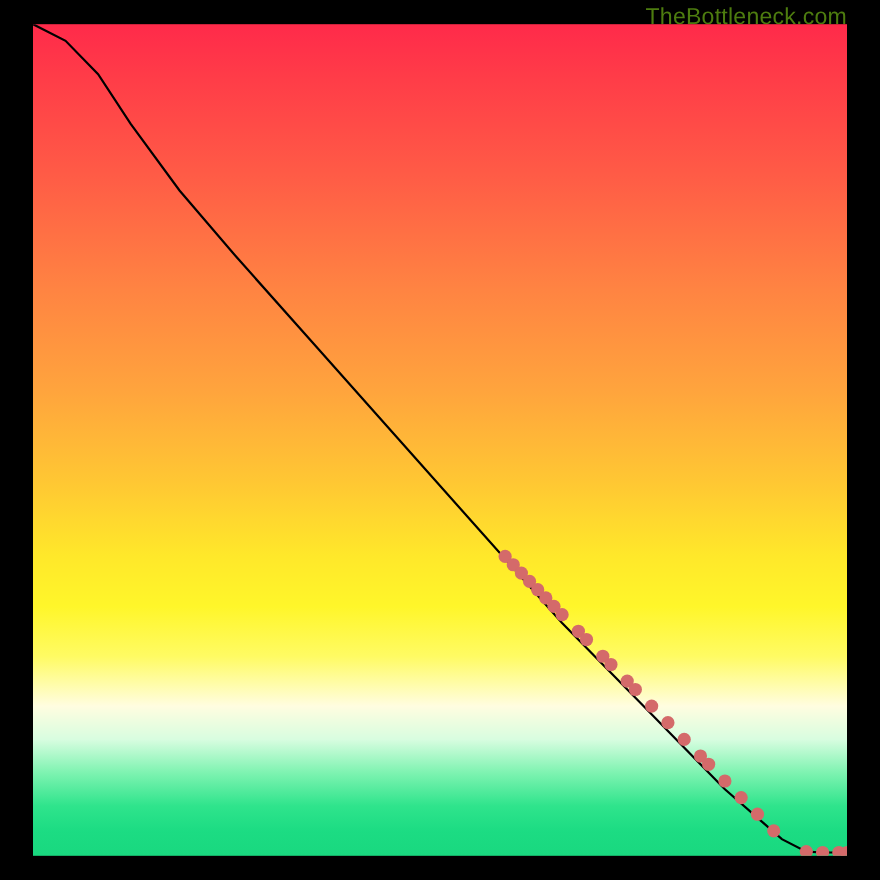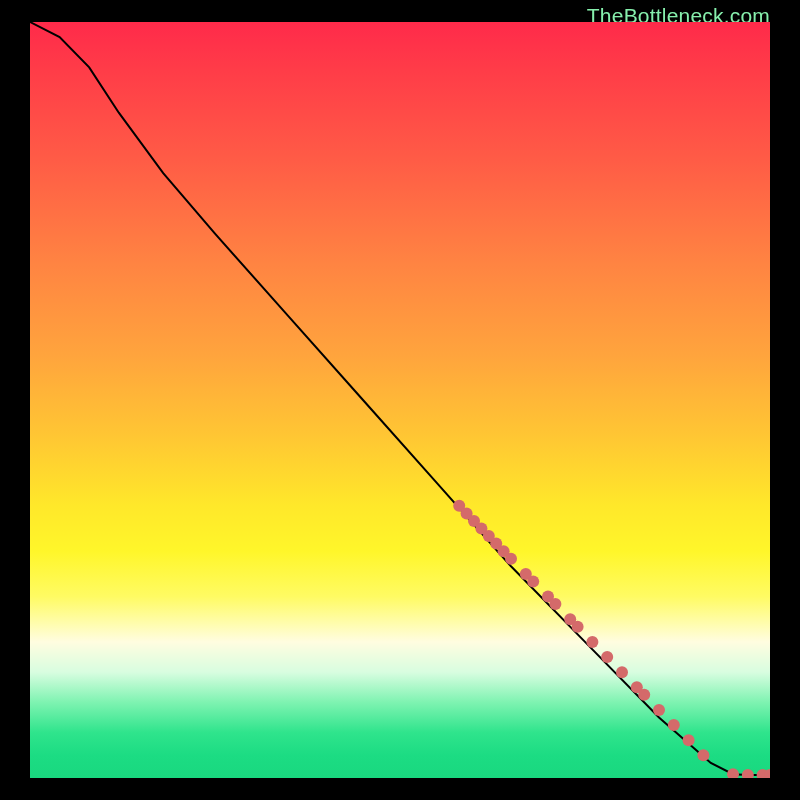--- a/index.html
+++ b/index.html
@@ -40,21 +40,21 @@
       #7ef3b1 90%,
       #2fe48c 94%,
       #1cdc83 97%,
       #19d87f 100%
     );
   }
   .watermark {
     position: absolute;
     top: 4px;
     right: 30px;
-    color: #86efac;
+    color: #4d7c0f;
     font-size: 21px;
     font-weight: 500;
     letter-spacing: 0.2px;
     user-select: none;
   }
   svg.curve {
     position: absolute;
     left: 0;
     top: 0;
     width: 740px;

